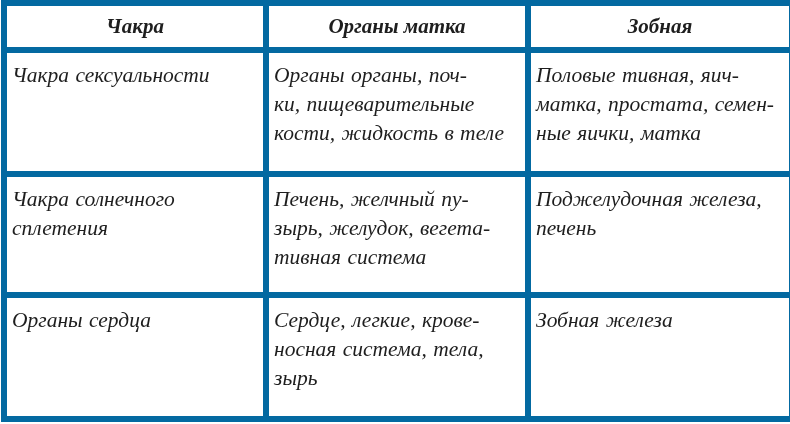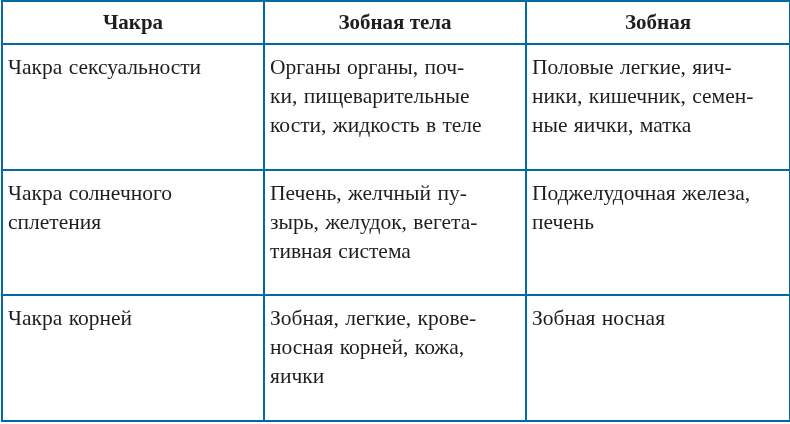--- a/index.html
+++ b/index.html
@@ -21,24 +21,25 @@
       height: 422px;
       border-collapse: collapse;
       table-layout: fixed;
       font-family: "Liberation Serif", "DejaVu Serif", serif;
       color: #1e1e1e;
       font-size: 21.5px;
       line-height: 29px;
     }
     table.chakra-table th,
     table.chakra-table td {
-      border: 2px solid #0369a1;
+      border: 6px solid #0369a1;
       vertical-align: top;
       padding: 0;
       overflow: hidden;
+      font-style: italic;
     }
     table.chakra-table th {
       font-weight: bold;
       text-align: center;
       vertical-align: middle;
       height: 41px;
       font-size: 21px;
     }
     table.chakra-table td {
       text-align: left;
@@ -60,62 +61,62 @@
 
 <table class="chakra-table">
   <colgroup>
     <col class="c1">
       <col class="c2">
       <col class="c3">
   </colgroup>
   <thead>
     <tr>
       <th>Чакра</th>
-      <th>Зобная тела</th>
+      <th>Органы матка</th>
       <th>Зобная</th>
     </tr>
   </thead>
   <tbody>
     <tr class="row-2">
       <td>
         <span class="line">Чакра сексуальности</span>
       </td>
       <td>
         <span class="line">Органы органы, поч-</span>
         <span class="line">ки, пищеварительные</span>
         <span class="line">кости, жидкость в теле</span>
       </td>
       <td>
-        <span class="line">Половые легкие, яич-</span>
-        <span class="line">ники, кишечник, семен-</span>
+        <span class="line">Половые тивная, яич-</span>
+        <span class="line">матка, простата, семен-</span>
         <span class="line">ные яички, матка</span>
       </td>
     </tr>
     <tr class="row-3">
       <td>
         <span class="line">Чакра солнечного</span>
         <span class="line">сплетения</span>
       </td>
       <td>
         <span class="line">Печень, желчный пу-</span>
         <span class="line">зырь, желудок, вегета-</span>
         <span class="line">тивная система</span>
       </td>
       <td>
         <span class="line">Поджелудочная железа,</span>
         <span class="line">печень</span>
       </td>
     </tr>
     <tr class="row-4">
       <td>
-        <span class="line">Чакра корней</span>
+        <span class="line">Органы сердца</span>
       </td>
       <td>
-        <span class="line">Зобная, легкие, крове-</span>
-        <span class="line">носная корней, кожа,</span>
-        <span class="line">яички</span>
+        <span class="line">Сердце, легкие, крове-</span>
+        <span class="line">носная система, тела,</span>
+        <span class="line">зырь</span>
       </td>
       <td>
-        <span class="line">Зобная носная</span>
+        <span class="line">Зобная железа</span>
       </td>
     </tr>
   </tbody>
 </table>
 
 </body></html>

